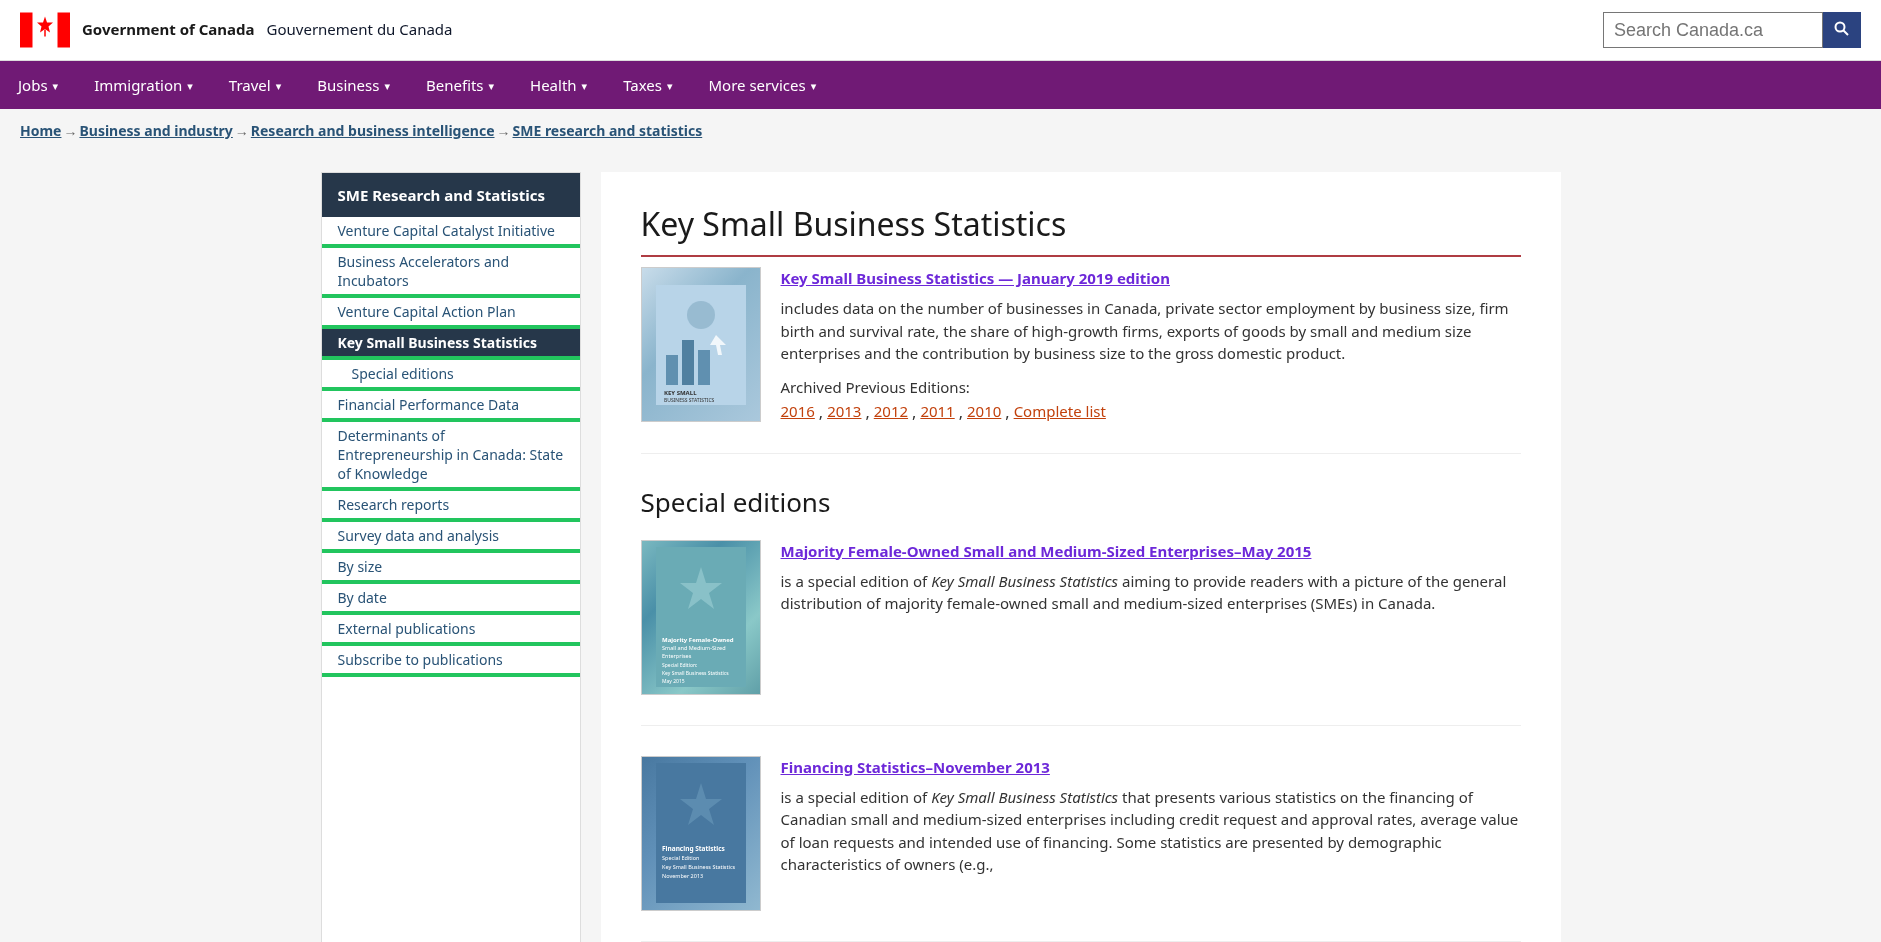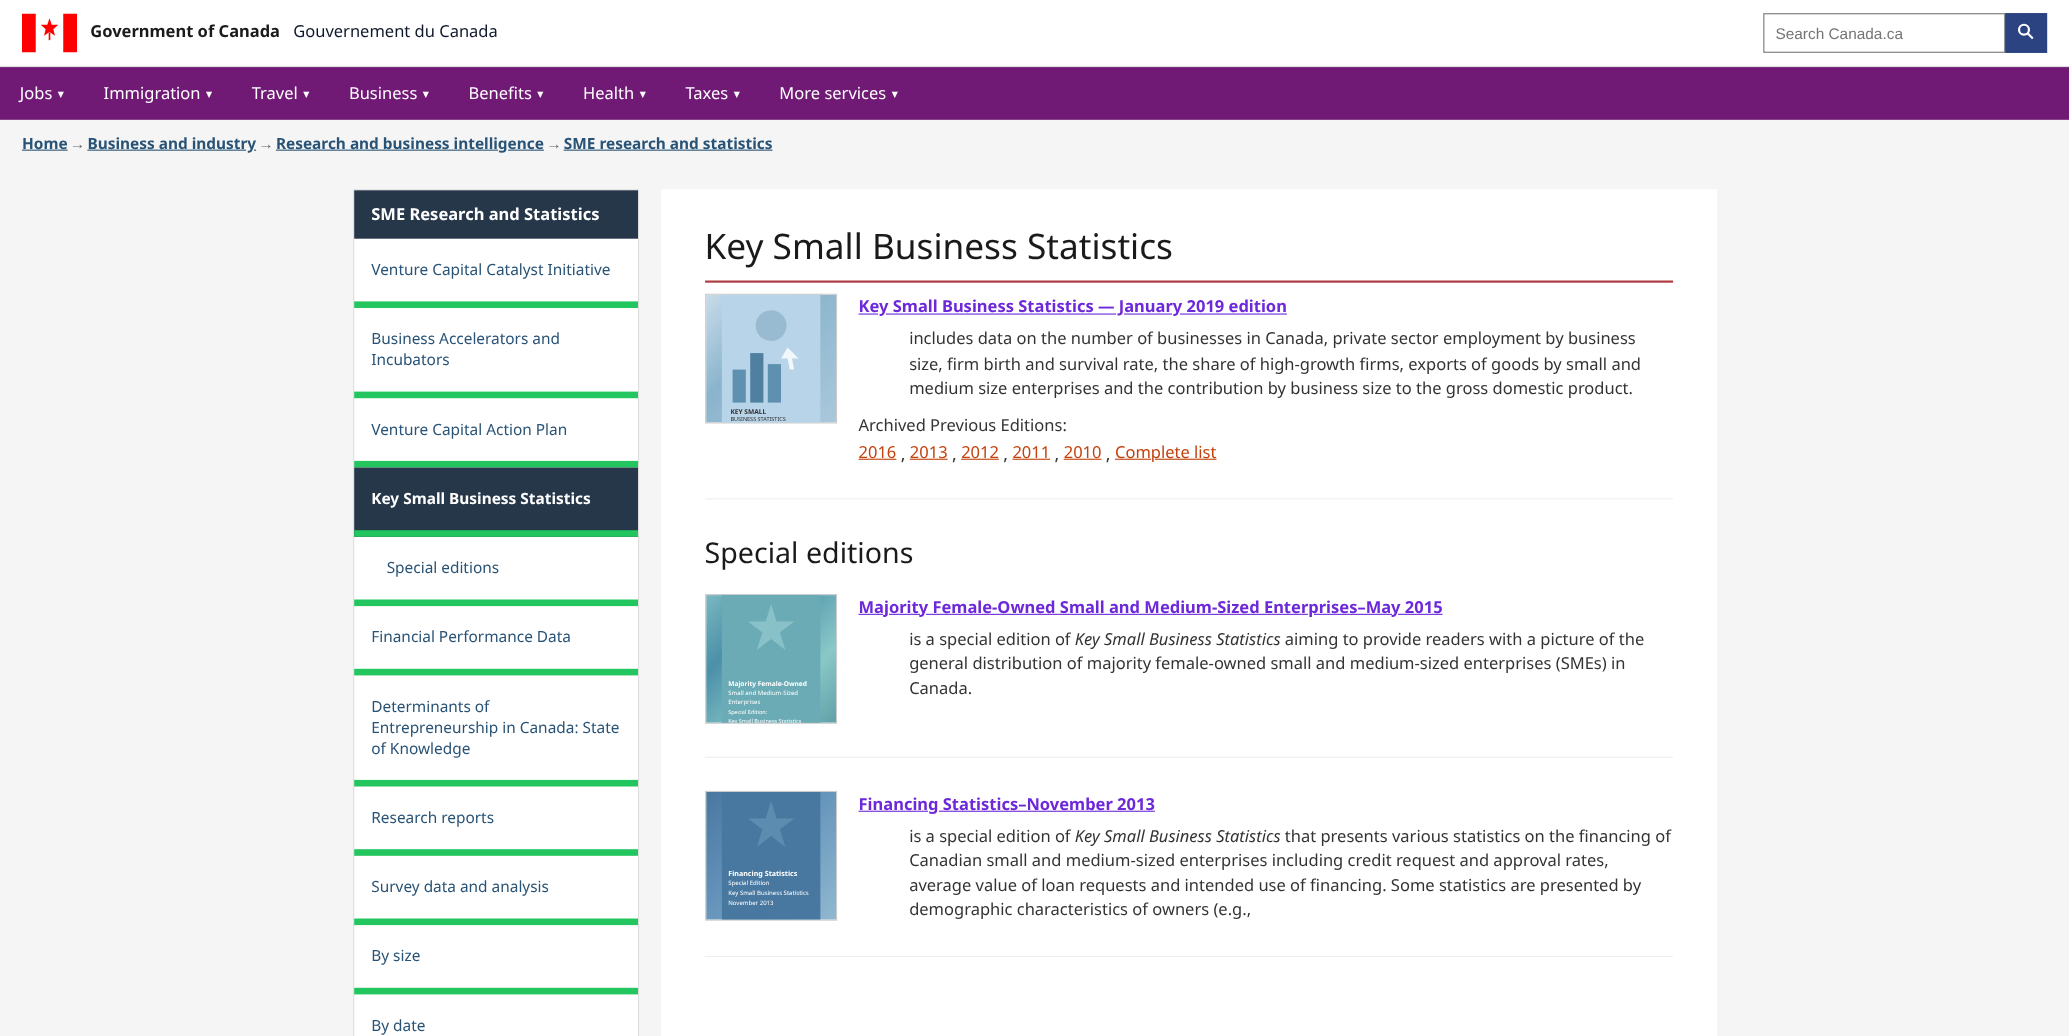--- a/index.html
+++ b/index.html
@@ -4,59 +4,59 @@
   <style>
     * { box-sizing: border-box; margin: 0; padding: 0; }
     body { font-family: "Noto Sans", Arial, sans-serif; font-size: 16px; color: #333; background: #f5f5f5; }
 
     
     .header { background: #fff; padding: 10px 20px; display: flex; align-items: center; justify-content: space-between; border-bottom: 1px solid #ddd; }
     .logo-area { display: flex; align-items: center; gap: 12px; }
     .flag-icon { width: 50px; height: 40px; }
     .gov-title { font-size: 15px; line-height: 1.3; color: #1a1a1a; }
     .search-area { display: flex; align-items: center; gap: 0; }
-    .search-input { border: 1px solid #767676; padding: 6px 10px; font-size: 14px; width: 220px; height: 36px; outline: none; }
+    .search-input { border: 1px solid #767676; padding: 6px 10px; font-size: 18px; width: 220px; height: 36px; outline: none; }
     .search-btn { background: #2b4380; border: 1px solid #2b4380; color: #fff; padding: 6px 10px; height: 36px; cursor: pointer; font-size: 14px; }
 
     
     .nav-bar { background: #701a75; display: flex; }
     .nav-item { color: #fff; padding: 14px 18px; font-size: 15px; cursor: pointer; display: flex; align-items: center; gap: 5px; text-decoration: none; white-space: nowrap; }
     .nav-arrow { font-size: 11px; }
 
     
     .breadcrumb { padding: 12px 20px; background: #f5f5f5; font-size: 14px; display: flex; align-items: center; flex-wrap: wrap; gap: 2px; font-weight: bold; }
     .breadcrumb a { color: #295376; text-decoration: underline; }
     .breadcrumb .sep { color: #666; }
 
     
     .main-container { display: flex; max-width: 1280px; margin: 20px auto; gap: 0; padding: 0 20px; }
 
     
     .sidebar { width: 260px; min-width: 260px; background: #fff; border: 1px solid #ddd; }
     .sidebar-title { background: #26374a; color: #fff; padding: 12px 16px; font-size: 15px; font-weight: bold; }
     .sidebar-menu { list-style: none; }
-    .sidebar-menu li a { display: block; padding: 19px 16px; color: #295376; text-decoration: none; font-size: 14px; border-bottom: 6px solid #22c55e; }
+    .sidebar-menu li a { display: block; padding: 4px 16px; color: #295376; text-decoration: none; font-size: 14px; border-bottom: 4px solid #22c55e; }
     .sidebar-menu li a.active { background: #26374a; color: #fff; font-weight: bold; }
     .sidebar-menu li a.sub-item { padding-left: 30px; font-size: 14px; }
 
     
     .content { flex: 1; background: #fff; padding: 30px 40px; margin-left: 20px; }
     .page-title { font-size: 32px; font-weight: normal; color: #1a1a1a; margin-bottom: 10px; border-bottom: 2px solid #af3c43; padding-bottom: 10px; }
     .intro-text { font-size: 15px; color: #333; margin-bottom: 25px; }
 
     
     .pub-block { display: flex; gap: 20px; margin-bottom: 30px; padding-bottom: 30px; border-bottom: 1px solid #eee; }
     .pub-cover { width: 120px; min-width: 120px; }
-    .pub-cover-img { width: 120px; height: 118px; background: linear-gradient(135deg, #a8c8e0 0%, #6ba3c8 30%, #b8d4e8 60%, #8ab8d4 100%); border: 1px solid #ccc; display: flex; align-items: center; justify-content: center; position: relative; overflow: hidden; }
+    .pub-cover-img { width: 120px; height: 155px; background: linear-gradient(135deg, #a8c8e0 0%, #6ba3c8 30%, #b8d4e8 60%, #8ab8d4 100%); border: 1px solid #ccc; display: flex; align-items: center; justify-content: center; position: relative; overflow: hidden; }
     .pub-cover-img.jan2019 { background: linear-gradient(135deg, #c8dcea 0%, #8ab4cc 40%, #aac8dc 100%); }
     .pub-cover-img.may2015 { background: linear-gradient(135deg, #7ab8c0 0%, #4a90a8 30%, #8ac8c8 70%, #60a0a8 100%); }
     .pub-cover-img.nov2013 { background: linear-gradient(135deg, #4878a0 0%, #6090b8 40%, #90b8d0 100%); }
     .pub-info { flex: 1; }
     .pub-link { color: #6d28d9; text-decoration: underline; font-weight: bold; font-size: 15px; cursor: pointer; }
-    .pub-desc { font-size: 15px; color: #333; margin-top: 8px; line-height: 1.5; margin-left: 46px; }
+    .pub-desc { font-size: 15px; color: #333; margin-top: 8px; line-height: 1.5; }
     .archived-label { font-size: 15px; margin-top: 12px; color: #333; }
     .archived-links { display: flex; gap: 4px; margin-top: 4px; flex-wrap: wrap; }
     .archived-links a { color: #c2410c; font-size: 15px; }
 
     
     .section-heading { font-size: 26px; font-weight: normal; margin-bottom: 20px; color: #1a1a1a; }
   </style>
 </head>
 <body>
 

